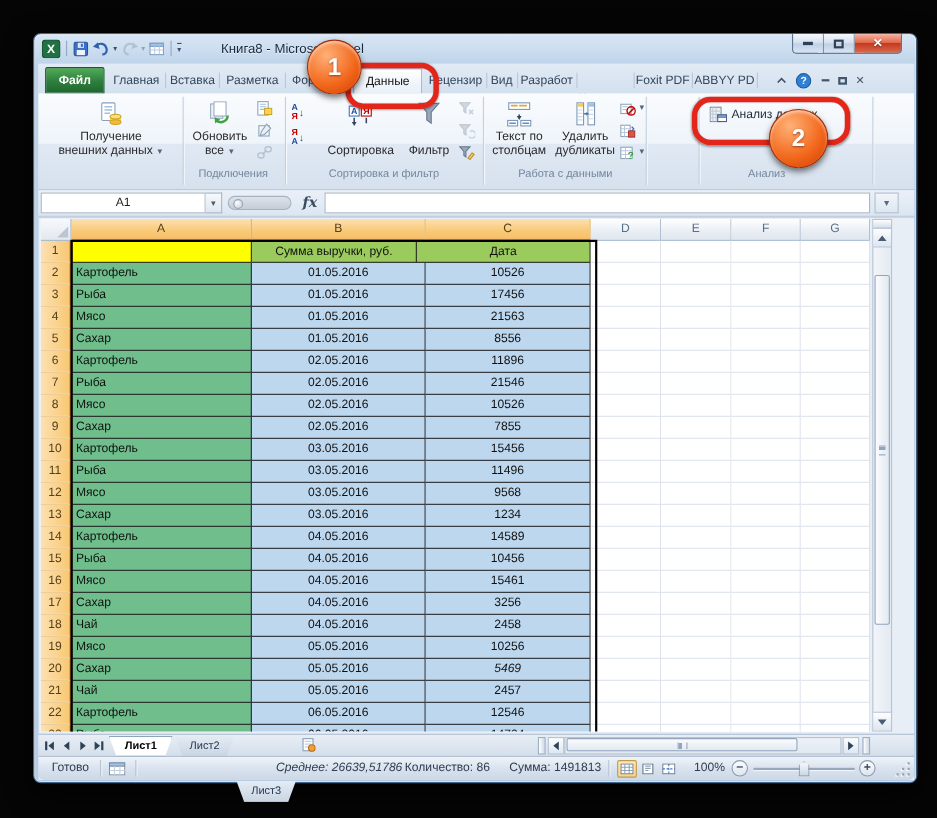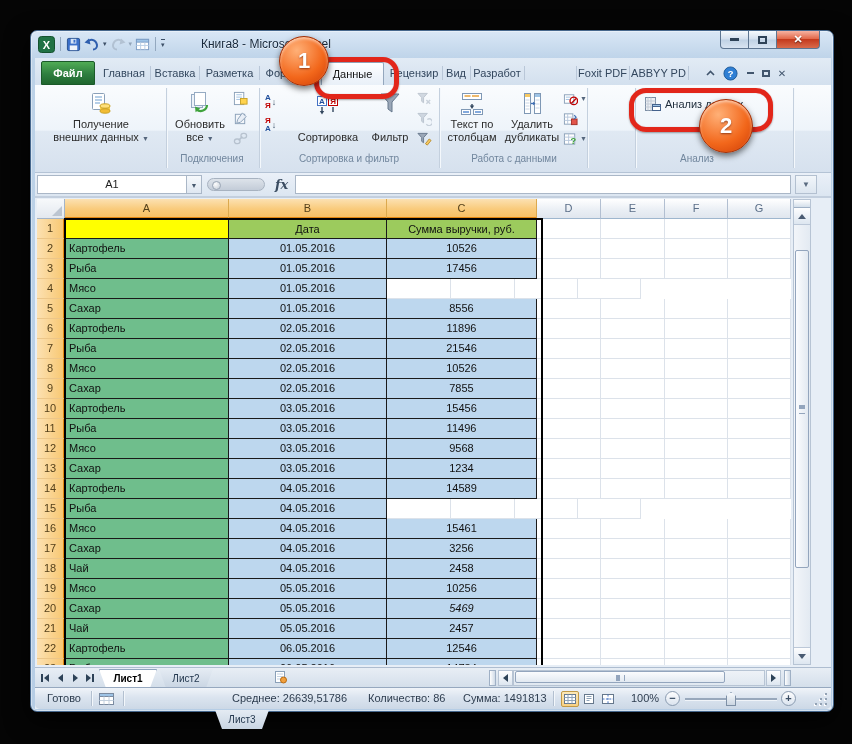--- a/index.html
+++ b/index.html
@@ -497,22 +497,22 @@
             <div class="ch sel" style="width: 150px;">C</div>
             <div class="ch norm" style="width: 64px;">D</div>
             <div class="ch norm" style="width: 64px;">E</div>
             <div class="ch norm" style="width: 63px;">F</div>
             <div class="ch norm" style="width: 63px;">G</div>
           </div>
       <div id="rows">
             <div class="row">
               <div class="rh">1</div>
               <div class="c a1 dark topb leftb" style="width: 164px;"></div>
+              <div class="c hgreen dark topb" style="width: 150px;">Сумма выручки, руб.</div>
               <div class="c hgreen dark topb" style="width: 158px;">Дата</div>
-              <div class="c hgreen dark topb" style="width: 150px;">Сумма выручки, руб.</div>
               <div class="c empty" style="width: 64px;"></div>
               <div class="c empty" style="width: 64px;"></div>
               <div class="c empty" style="width: 63px;"></div>
               <div class="c empty" style="width: 63px;"></div>
             </div>
             <div class="row">
               <div class="rh">2</div>
               <div class="c prod dark leftb" style="width: 164px;">Картофель</div>
               <div class="c date dark" style="width: 158px;">01.05.2016</div>
               <div class="c amt dark" style="width: 150px;">10526</div>
@@ -528,20 +528,21 @@
               <div class="c amt dark" style="width: 150px;">17456</div>
               <div class="c empty" style="width: 64px;"></div>
               <div class="c empty" style="width: 64px;"></div>
               <div class="c empty" style="width: 63px;"></div>
               <div class="c empty" style="width: 63px;"></div>
             </div>
             <div class="row">
               <div class="rh">4</div>
               <div class="c prod dark leftb" style="width: 164px;">Мясо</div>
               <div class="c date dark" style="width: 158px;">01.05.2016</div>
+              <div class="c amt dark" style="width: 150px;">21563</div>
               <div class="c empty" style="width: 64px;"></div>
               <div class="c empty" style="width: 64px;"></div>
               <div class="c empty" style="width: 63px;"></div>
               <div class="c empty" style="width: 63px;"></div>
             </div>
             <div class="row">
               <div class="rh">5</div>
               <div class="c prod dark leftb" style="width: 164px;">Сахар</div>
               <div class="c date dark" style="width: 158px;">01.05.2016</div>
               <div class="c amt dark" style="width: 150px;">8556</div>
@@ -637,20 +638,21 @@
               <div class="c amt dark" style="width: 150px;">14589</div>
               <div class="c empty" style="width: 64px;"></div>
               <div class="c empty" style="width: 64px;"></div>
               <div class="c empty" style="width: 63px;"></div>
               <div class="c empty" style="width: 63px;"></div>
             </div>
             <div class="row">
               <div class="rh">15</div>
               <div class="c prod dark leftb" style="width: 164px;">Рыба</div>
               <div class="c date dark" style="width: 158px;">04.05.2016</div>
+              <div class="c amt dark" style="width: 150px;">10456</div>
               <div class="c empty" style="width: 64px;"></div>
               <div class="c empty" style="width: 64px;"></div>
               <div class="c empty" style="width: 63px;"></div>
               <div class="c empty" style="width: 63px;"></div>
             </div>
             <div class="row">
               <div class="rh">16</div>
               <div class="c prod dark leftb" style="width: 164px;">Мясо</div>
               <div class="c date dark" style="width: 158px;">04.05.2016</div>
               <div class="c amt dark" style="width: 150px;">15461</div>
@@ -787,21 +789,21 @@
       <div class="sitem" style="left:12px;">Готово</div>
       <div class="ssep" style="left:56px;"></div>
       <div class="sitem" style="left:64px;top:5px;">
         <svg width="15" height="12" viewBox="0 0 15 12">
               <rect x="0.5" y="0.5" width="14" height="11" fill="#fff" stroke="#7a8aa0"></rect>
               <rect x="0.5" y="0.5" width="14" height="3" fill="#9dc3e6" stroke="#7a8aa0"></rect>
               <path d="M5 3.5v8M10 3.5v8M0.5 7.5h14" stroke="#c3d0de"></path>
             </svg>
       </div>
       <div class="ssep" style="left:88px;"></div>
-      <div class="sitem" style="left:197px;">Среднее: 26639,51786</div>
+      <div class="sitem" style="left:216px;font-style:italic;">Среднее: 26639,51786</div>
       <div class="sitem" style="left:333px;">Количество: 86</div>
       <div class="sitem" style="left:428px;">Сумма: 1491813</div>
       <div class="ssep" style="left:518px;"></div>
       <div class="viewbtn on" style="left:526px;">
         <svg width="12" height="10" viewBox="0 0 12 10">
               <rect x="0.5" y="0.5" width="11" height="9" fill="#fff" stroke="#66788c"></rect>
               <path d="M0.5 3.5h11M0.5 6.5h11M4 0.5v9M8 0.5v9" stroke="#8fa3b8"></path>
             </svg>
       </div>
       <div class="viewbtn" style="left:545px;">

